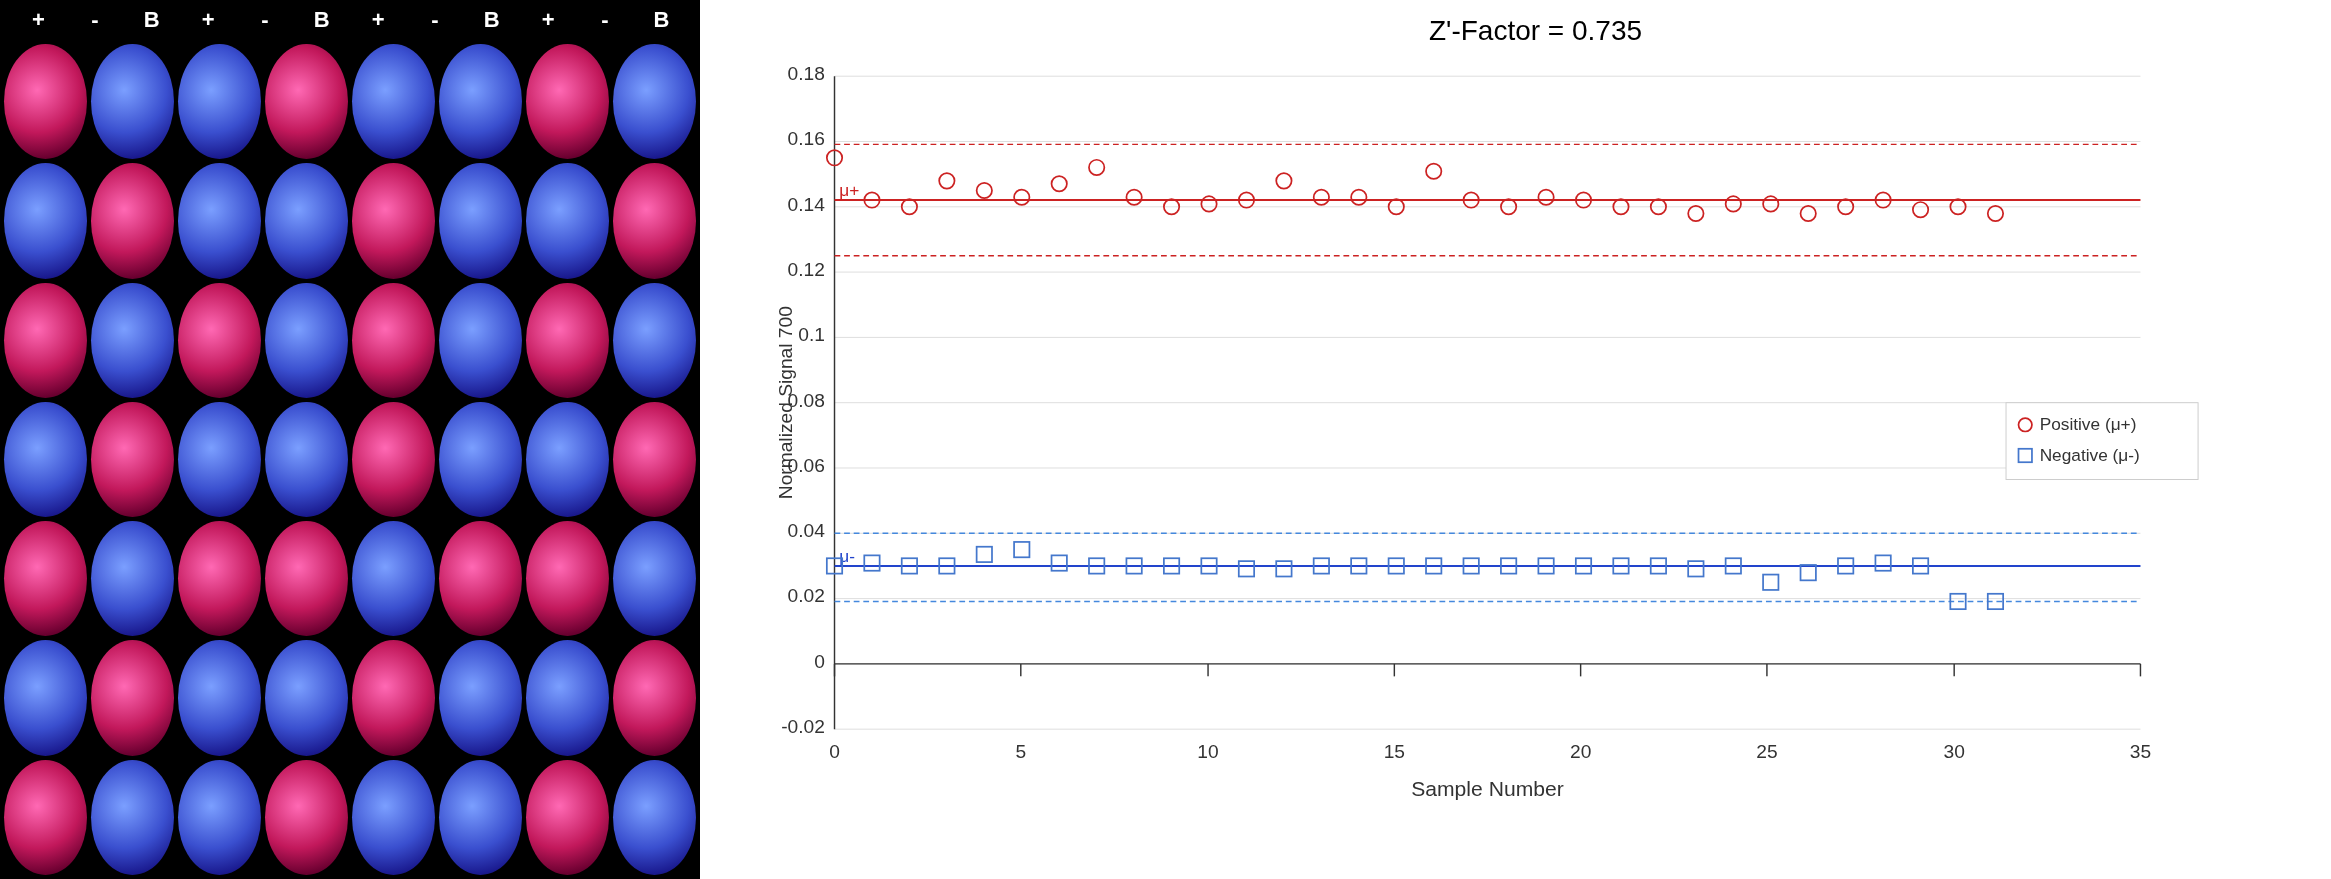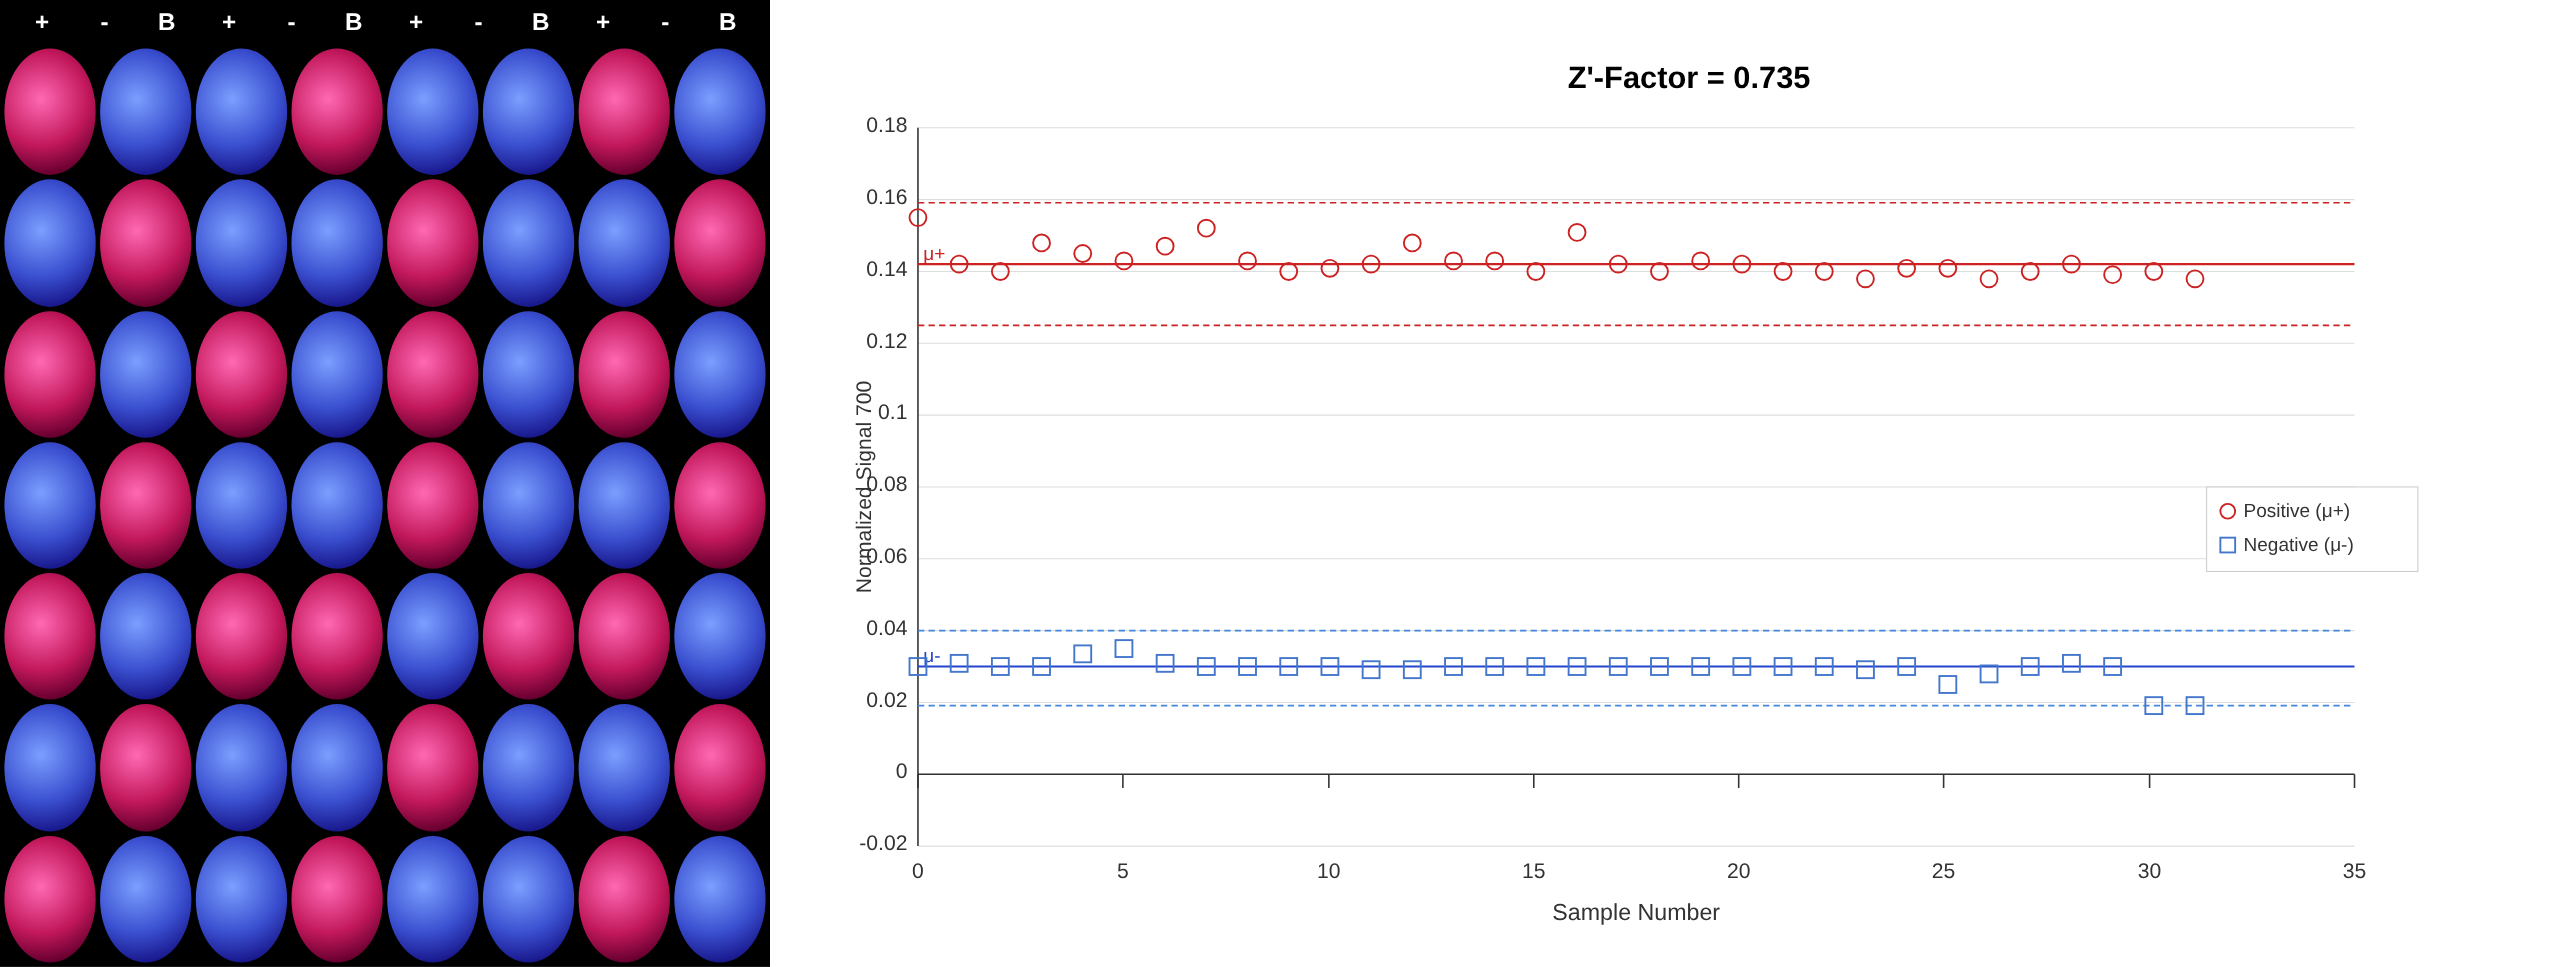--- a/index.html
+++ b/index.html
@@ -76,25 +76,24 @@
       flex: 1;
       height: 879px;
       background: #ffffff;
       position: relative;
       padding: 10px 20px 60px 60px;
     }
 
     #chart-title {
       text-align: center;
       font-size: 28px;
-      font-weight: bold;
+      font-weight: normal;
       color: #000000;
       margin-bottom: 10px;
       padding-top: 5px;
-      margin-top: 40px;
     }
 
     #chart-container {
       position: relative;
       width: 100%;
       height: calc(100% - 60px);
     }
 
     #chart-svg {
       width: 100%;

